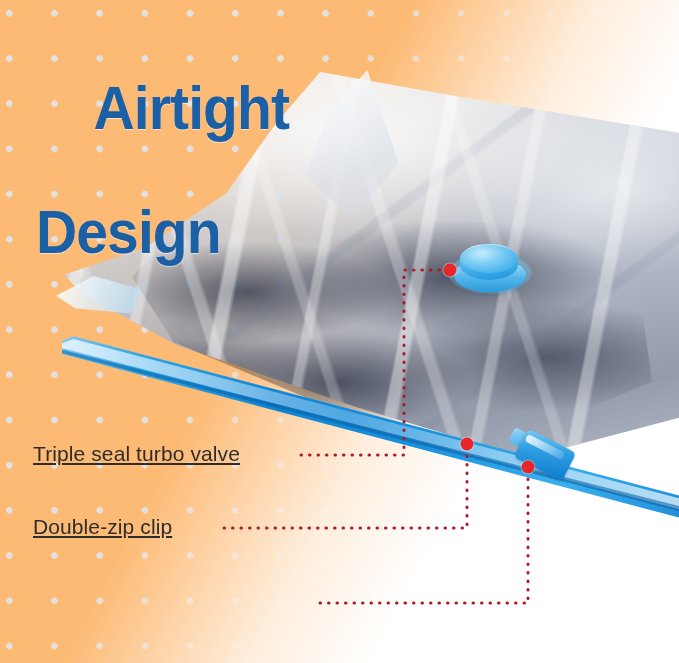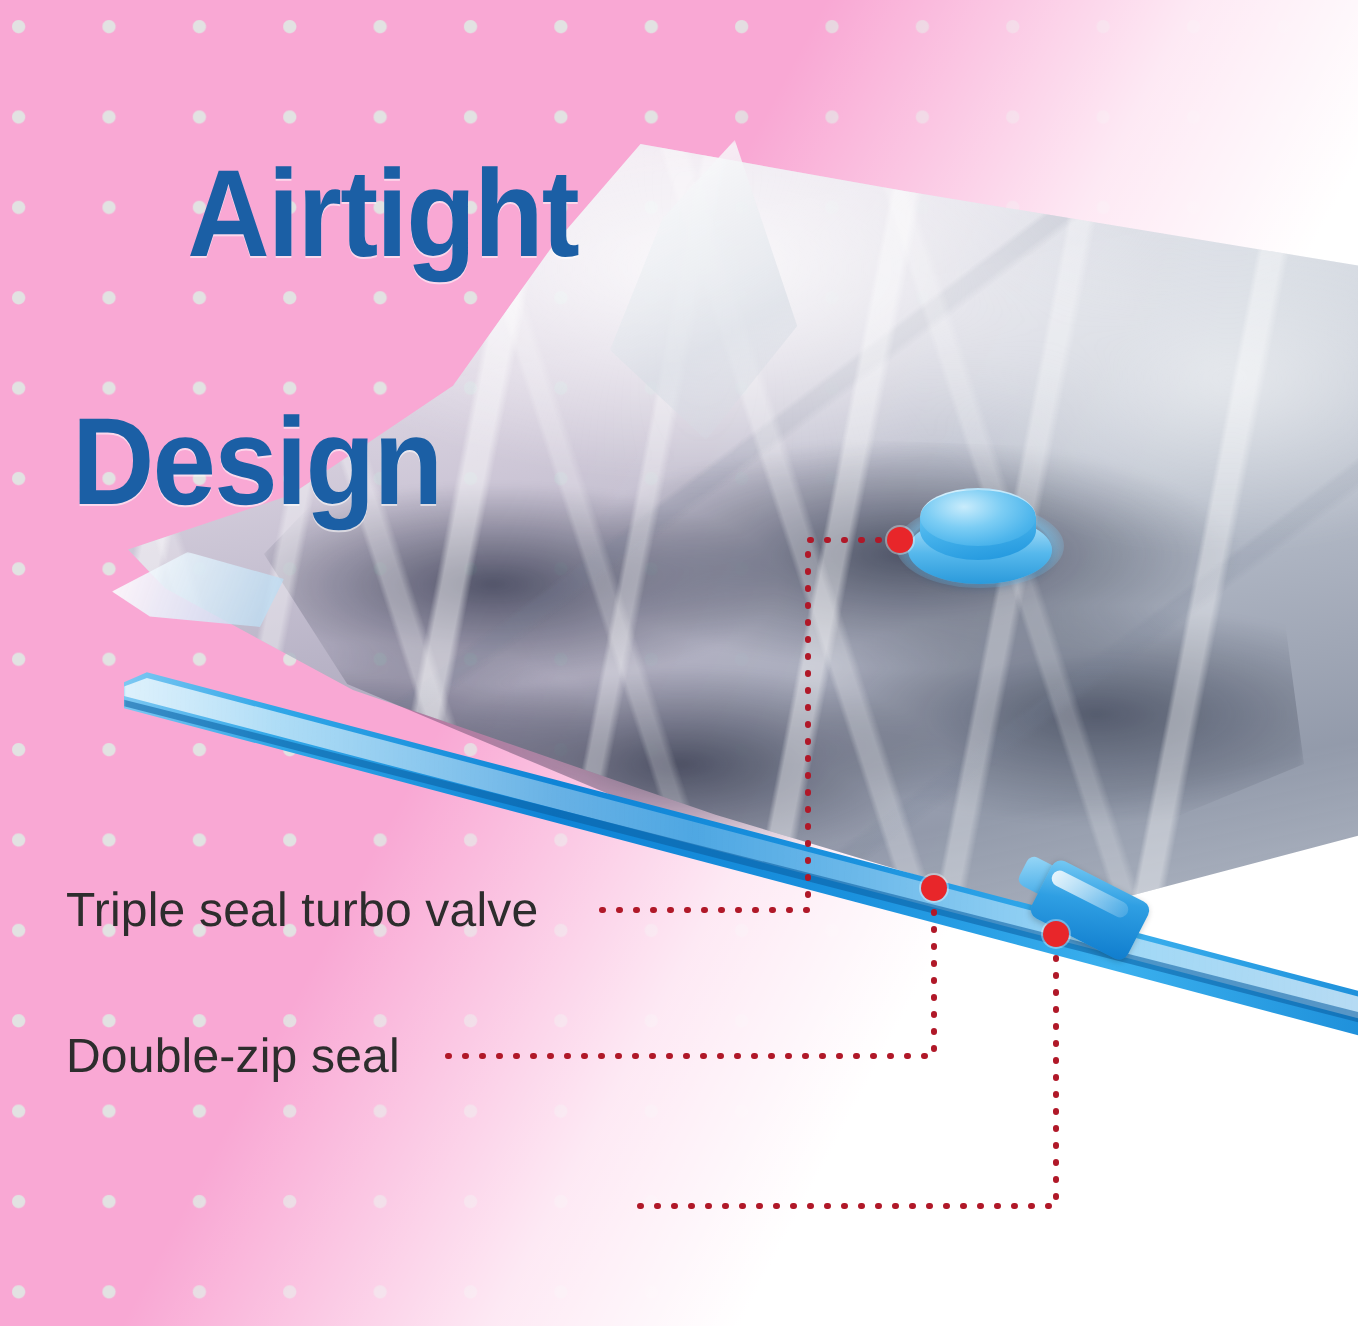--- a/index.html
+++ b/index.html
@@ -5,21 +5,21 @@
   html,body{margin:0;padding:0;}
   body{
     width:679px;height:663px;
     font-family:"Liberation Sans","DejaVu Sans",sans-serif;
     background:#ffffff;
     overflow:hidden;
   }
   #stage{
     position:relative;
     width:679px;height:663px;
-    background:#f9a8d4;
+    background:#fdba74;
     overflow:hidden;
   }
 
   
   .dotgrid{
     position:absolute;left:0;top:0;width:679px;height:663px;
     background-image:radial-gradient(circle at 3.3px 3.3px, #e2e2e2 3.0px, rgba(226,226,226,0) 3.6px);
     background-size:45.2px 45.2px;
     background-position:6px 10px;
   }
@@ -191,24 +191,25 @@
     position:absolute;width:13px;height:13px;border-radius:50%;
     background:#e8262a;
     box-shadow:0 0 0 1px rgba(255,255,255,.35);
     transform:translate(-50%,-50%);
   }
 
   
   .label{
     position:absolute;
     color:#2d2d2d;
-    font-size:24px;
+    font-size:21px;
     font-weight:400;
     letter-spacing:.1px;
     white-space:nowrap;
+    text-decoration:underline;
   }
   #label-valve{left:33px;top:442px;}
   #label-zip{left:33px;top:515px;}
   #label-clip{left:33px;top:590px;}
 </style>
 </head>
 <body>
 
 <div id="stage">
 
@@ -252,15 +253,15 @@
     <polyline points="224,528 467,528 467,450" fill="none" stroke="#b01828" stroke-width="3" stroke-linecap="round" stroke-dasharray="0.5 8"></polyline>
 
     <polyline points="320,603 528,603 528,473" fill="none" stroke="#b01828" stroke-width="3" stroke-linecap="round" stroke-dasharray="0.5 8"></polyline>
   </svg>
 
   <div class="dot" style="left:450px;top:270px;"></div>
   <div class="dot" style="left:467px;top:444px;"></div>
   <div class="dot" style="left:528px;top:467px;"></div>
 
   <div class="label" id="label-valve">Triple seal turbo valve</div>
-  <div class="label" id="label-zip">Double-zip seal</div>
+  <div class="label" id="label-zip">Double-zip clip</div>
 
 </div>
 
 </body></html>

